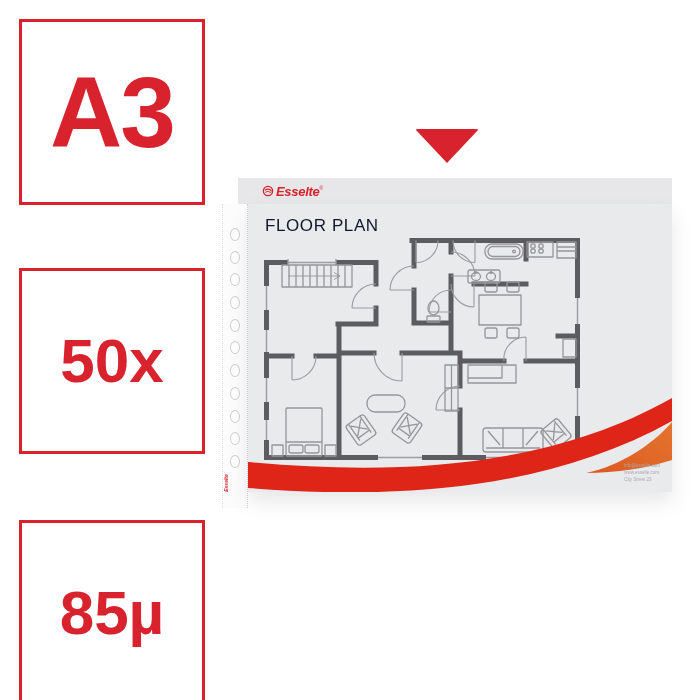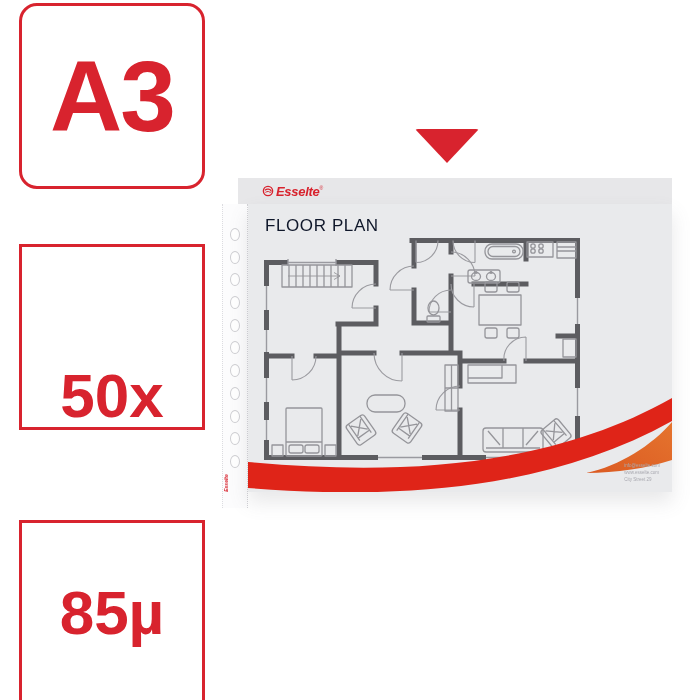--- a/index.html
+++ b/index.html
@@ -3,22 +3,22 @@
 <meta charset="utf-8">
 <style>
   html,body{margin:0;padding:0;background:#fff;}
   .page{position:relative;width:700px;height:700px;background:#ffffff;overflow:hidden;
         font-family:"Liberation Sans",sans-serif;}
 
   
   .badge{position:absolute;left:19px;width:186px;height:186px;box-sizing:border-box;
          border:3px solid #d8232e;background:#fff;display:flex;align-items:center;justify-content:center;}
   .badge .lbl{color:#d8232e;font-weight:bold;line-height:1;}
-  .badge1{top:3px;border-radius:18px;}   .badge1 .lbl{font-size:100px;letter-spacing:-2px;}
-  .badge2{top:244px;align-items:flex-end;}  .badge2 .lbl{font-size:62px;}
+  .badge1{top:19px;}   .badge1 .lbl{font-size:100px;letter-spacing:-2px;}
+  .badge2{top:268px;}  .badge2 .lbl{font-size:62px;}
   .badge3{top:520px;}  .badge3 .lbl{font-size:62px;}
 
   
   .arrow{position:absolute;left:415px;top:129px;width:0;height:0;
          border-left:32px solid transparent;border-right:32px solid transparent;
          border-top:34px solid #d8232e;border-radius:3px;}
 
   
   .flap{position:absolute;left:238px;top:178px;width:434px;height:26px;background:#e7e7e9;
         display:flex;align-items:center;}

